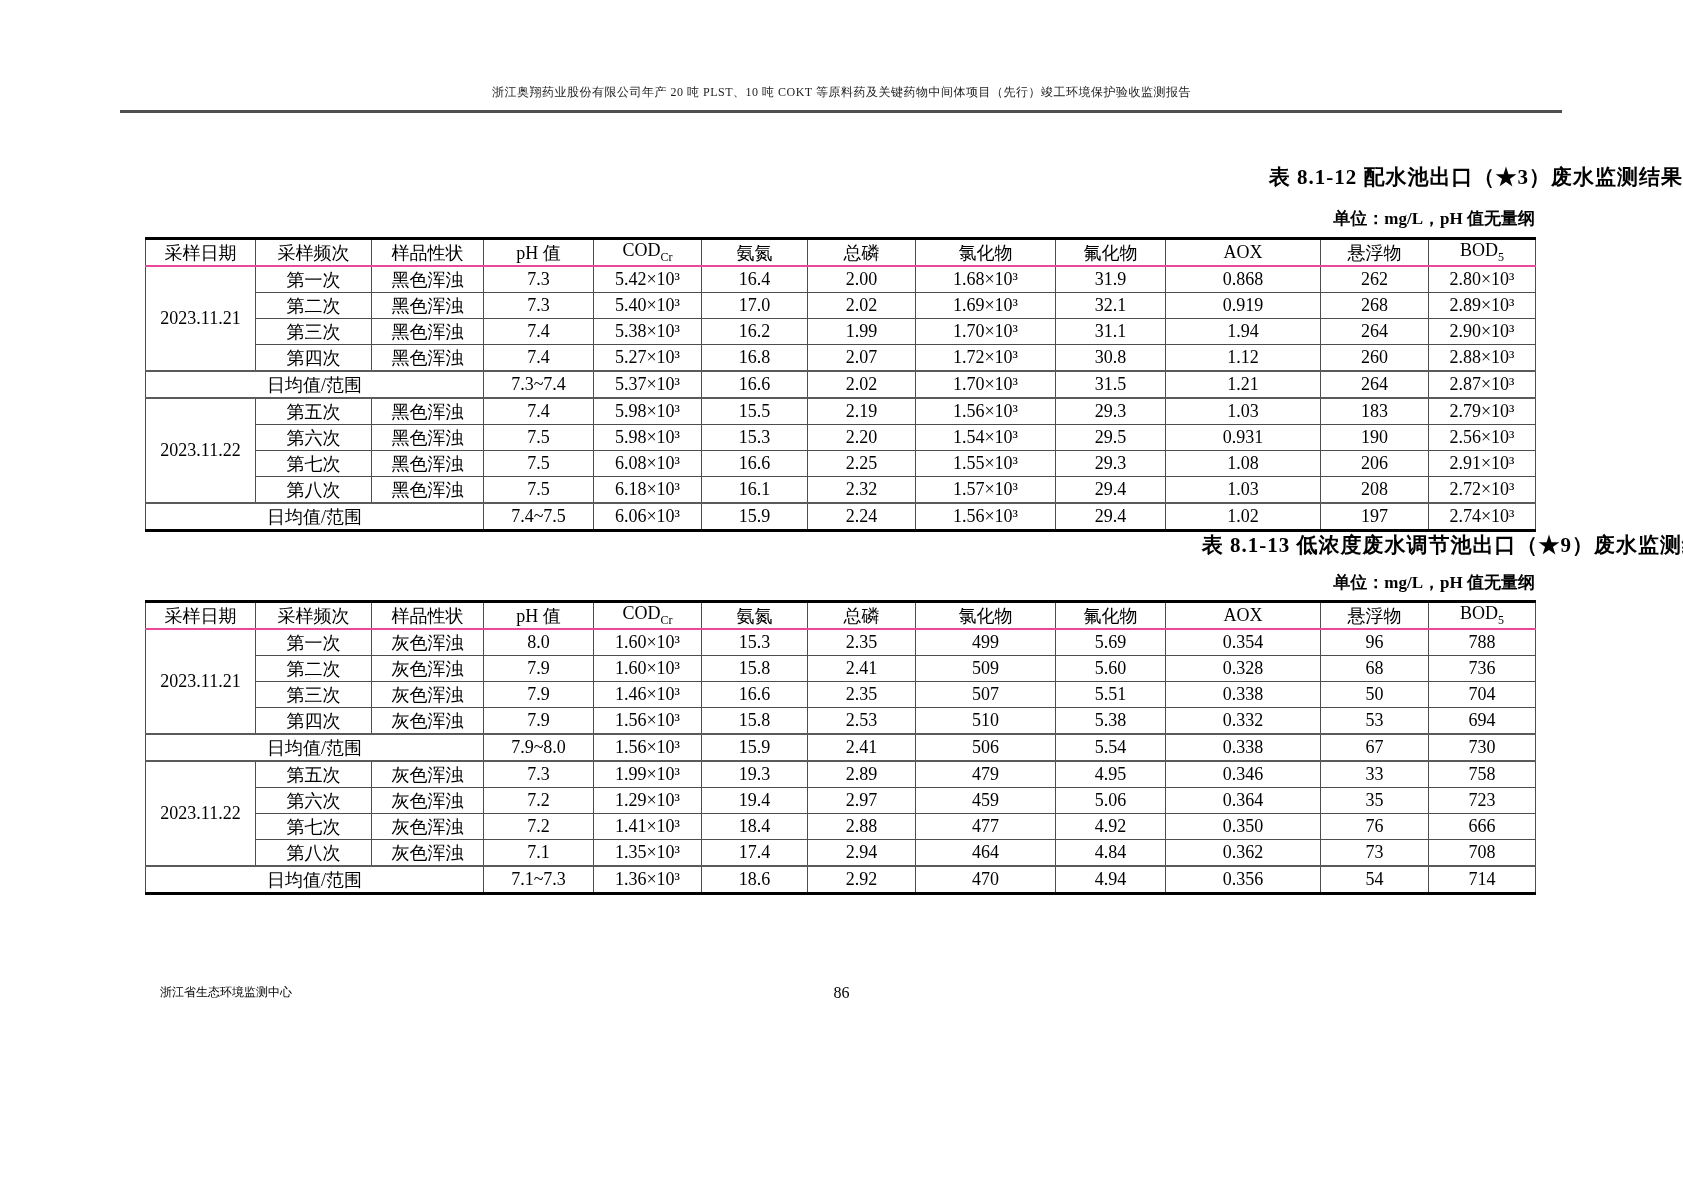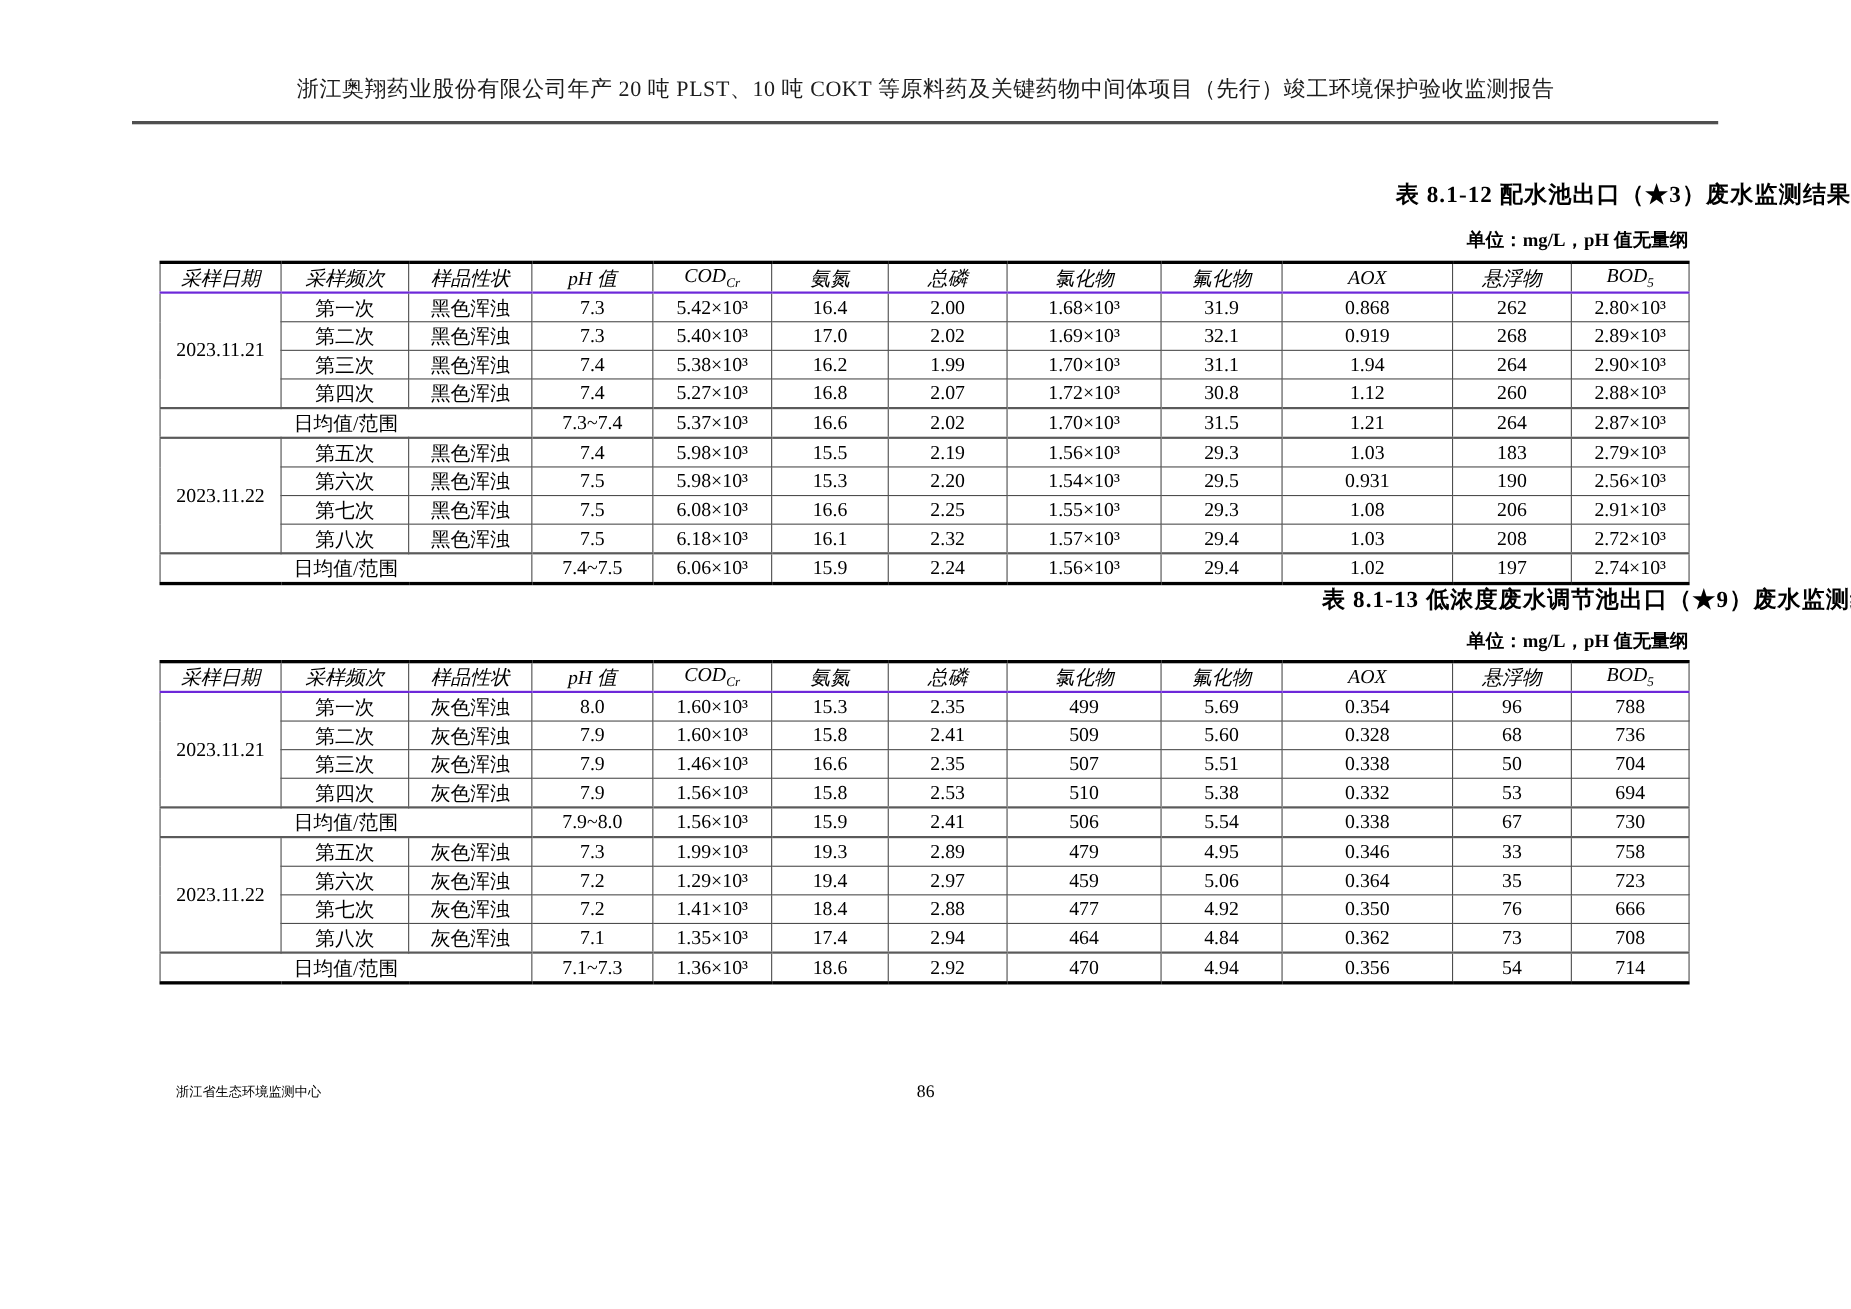--- a/index.html
+++ b/index.html
@@ -2,22 +2,22 @@
 <html><head>
 <meta charset="utf-8">
 <style>
   html,body { margin:0; padding:0; background:#ffffff; }
   .page {
     position:relative; width:1683px; height:1190px; background:#ffffff;
     font-family:"Liberation Serif","DejaVu Serif",serif; color:#000;
     overflow:hidden;
   }
   .doc-header-text {
-    position:absolute; top:67px; left:0; width:100%;
-    text-align:center; font-size:20px; color:#1c1c1c; letter-spacing:0.5px;
+    position:absolute; top:84px; left:0; width:100%;
+    text-align:center; font-size:12px; color:#1c1c1c; letter-spacing:0.5px;
   }
   .doc-header-rule {
     position:absolute; top:110px; left:120px; width:1442px; height:3px;
     background:#4f4f4f;
   }
   .table-title {
     position:absolute; left:0; width:100%; text-align:right;
     font-weight:bold; font-size:21px; color:#000; letter-spacing:1px;
   }
   #title-1 { top:163px; }
@@ -33,21 +33,21 @@
     font-size:18px;
   }
   #table-1 { top:237px; }
   #table-2 { top:600px; }
   table.data-table th, table.data-table td {
     border:1px solid #4d4d4d; height:25px; padding:0 2px;
     text-align:center; vertical-align:middle; font-weight:normal;
     white-space:nowrap; overflow:hidden;
   }
   table.data-table thead th {
-    border-top:3px solid #000; border-bottom:2px solid #6d28d9;font-style:italic;
+    border-top:3px solid #000; border-bottom:2px solid #ec4899;
   }
   table.data-table tr.daily-row td {
     border-top:2px solid #5a5a5a; border-bottom:2px solid #5a5a5a;
   }
   table.data-table tr:last-child td { border-bottom:3px solid #000; }
   table.data-table sub { font-size:12px;margin-top:24px; }
   .footer-org { position:absolute; top:984px; left:160px; font-size:12px; }
   .footer-page { position:absolute; top:984px; left:0; width:100%; text-align:center; font-size:16px; }
 </style>
 </head>

